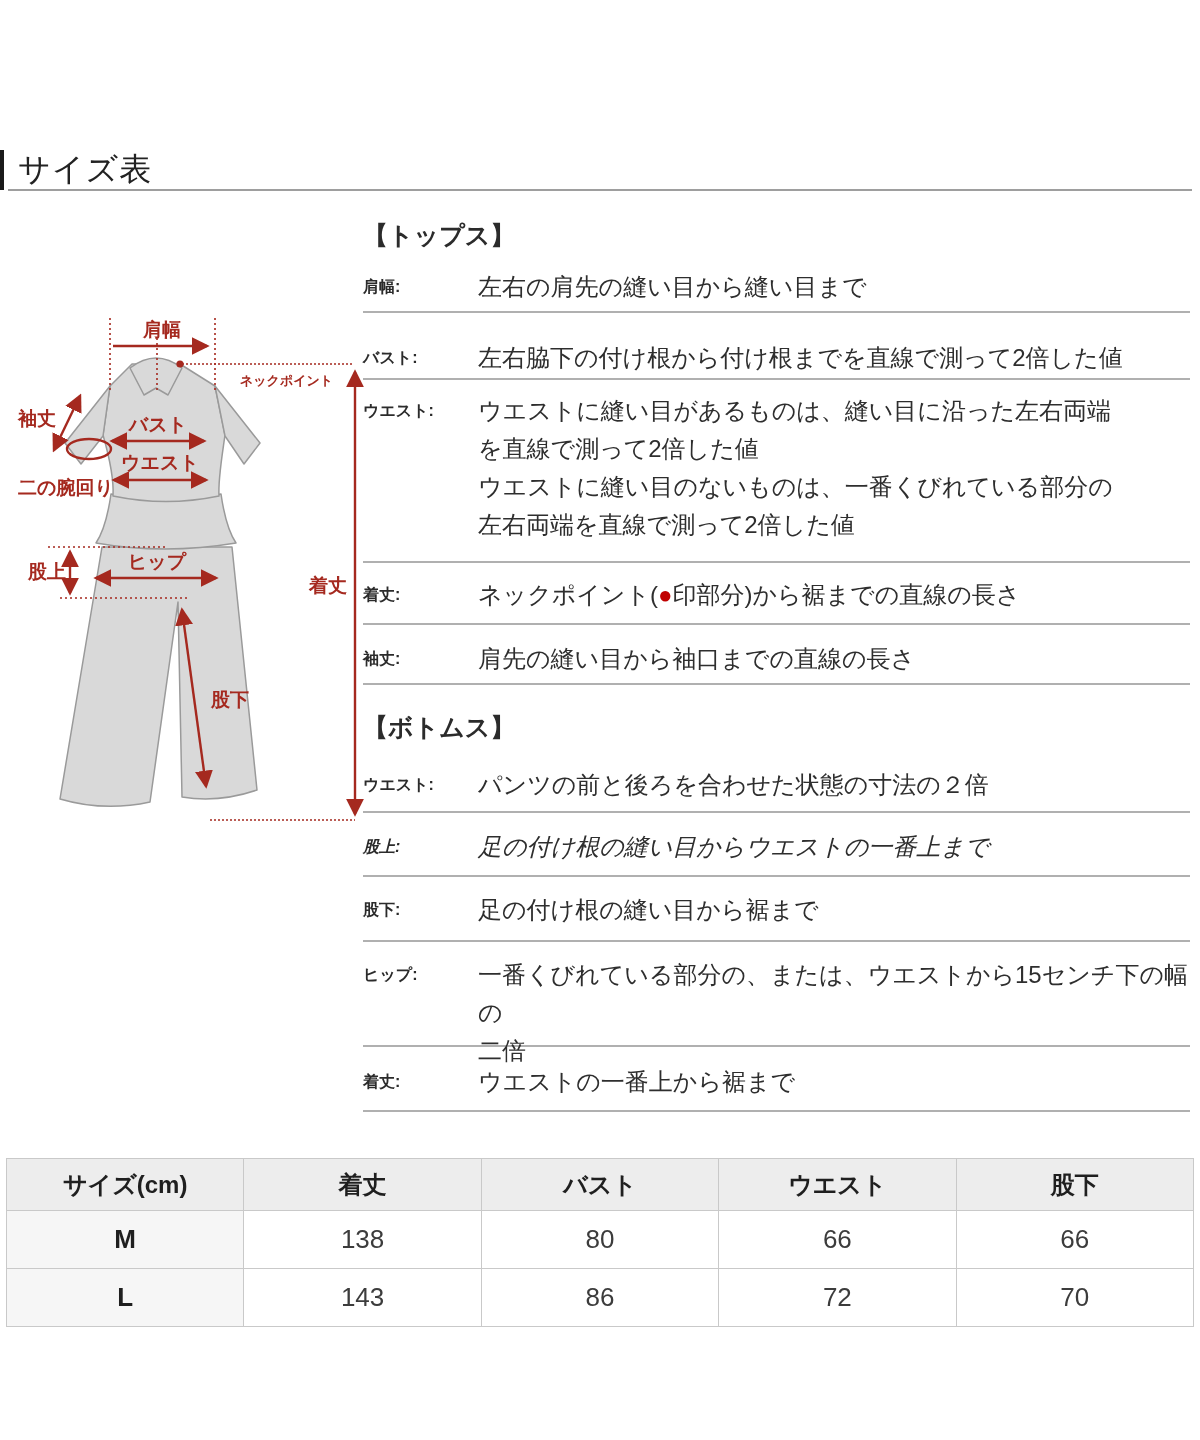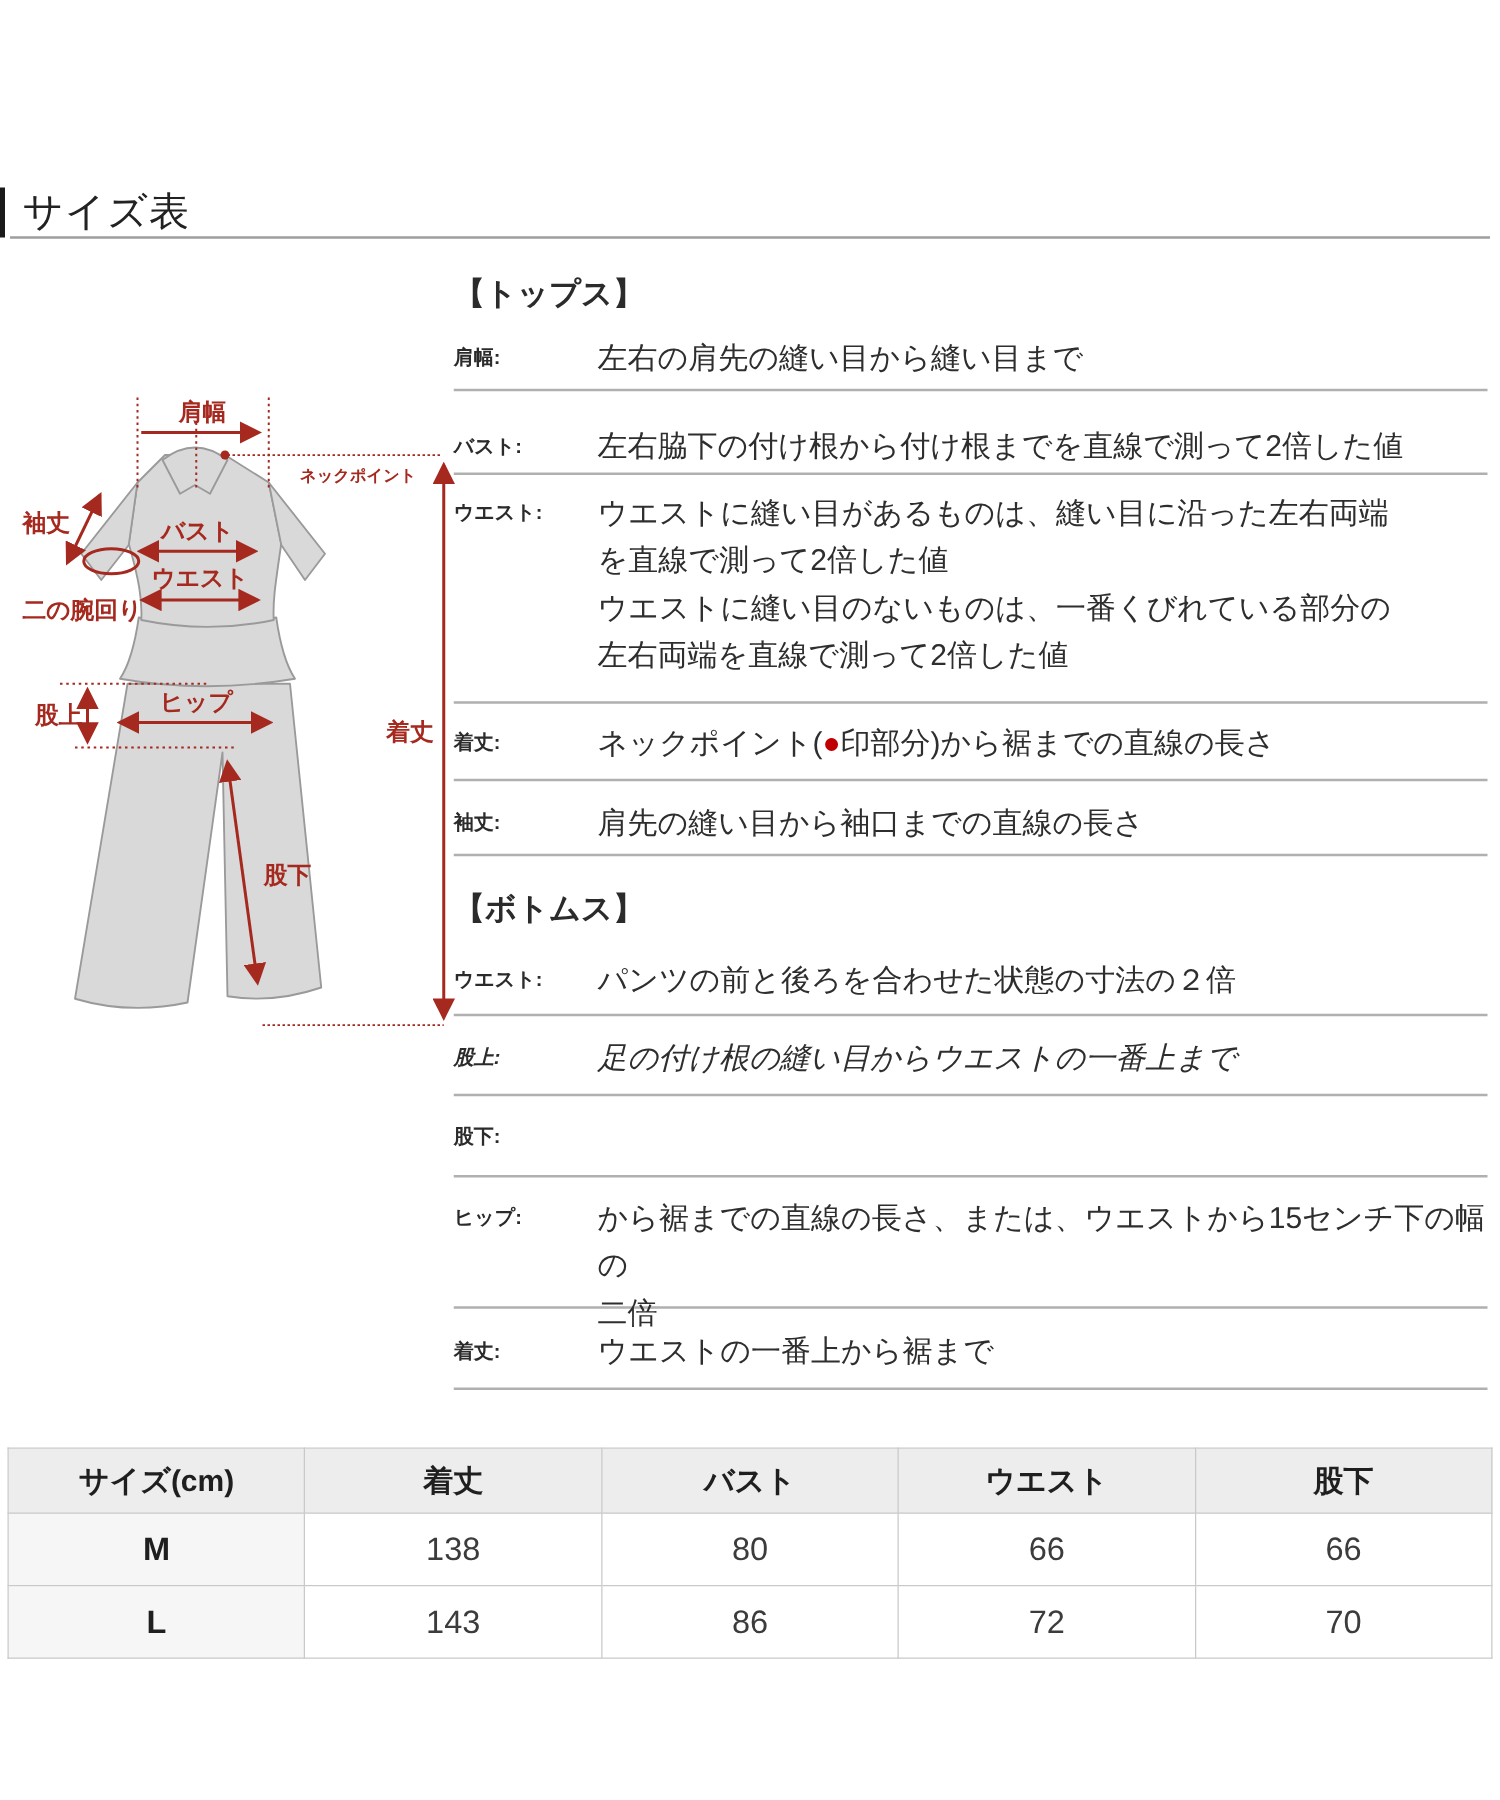--- a/index.html
+++ b/index.html
@@ -171,25 +171,26 @@
     <div class="def-desc">パンツの前と後ろを合わせた状態の寸法の２倍</div>
   </div>
 
   <div class="def-row" style="height:64px;padding-top:15px;font-style:italic;">
     <div class="def-label">股上:</div>
     <div class="def-desc">足の付け根の縫い目からウエストの一番上まで</div>
   </div>
 
   <div class="def-row" style="height:65px;padding-top:14px;">
     <div class="def-label">股下:</div>
+    <div class="def-desc">足の付け根の縫い目から裾まで</div>
   </div>
 
   <div class="def-row" style="height:105px;padding-top:14px;">
     <div class="def-label">ヒップ:</div>
-    <div class="def-desc">から裾までの直線の長さ、または、ウエストから15センチ下の幅の
+    <div class="def-desc">一番くびれている部分の、または、ウエストから15センチ下の幅の
 二倍</div>
   </div>
 
   <div class="def-row" style="height:65px;padding-top:16px;">
     <div class="def-label">着丈:</div>
     <div class="def-desc">ウエストの一番上から裾まで</div>
   </div>
 </div>
 
 <table class="size-table">

